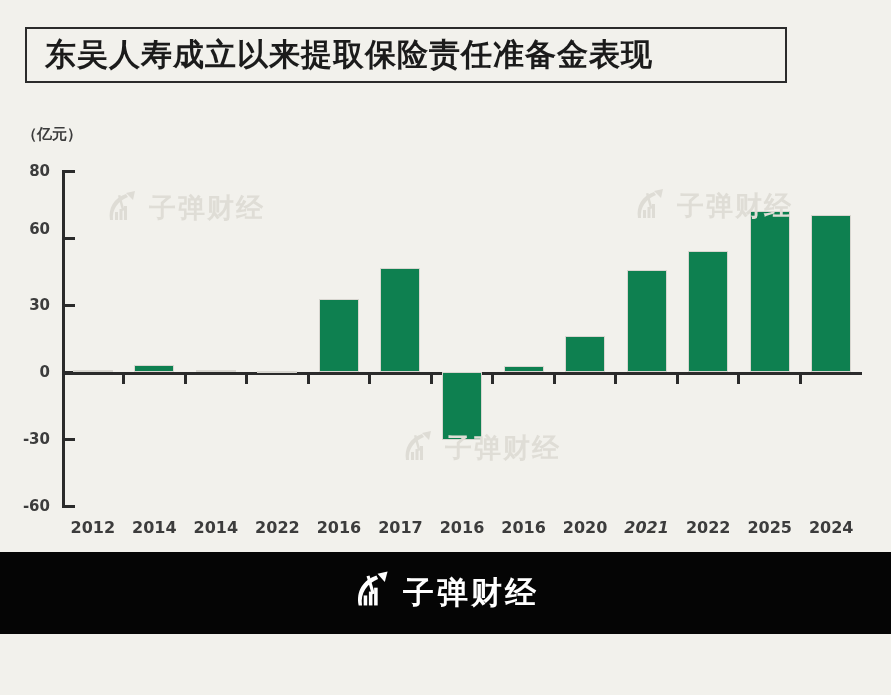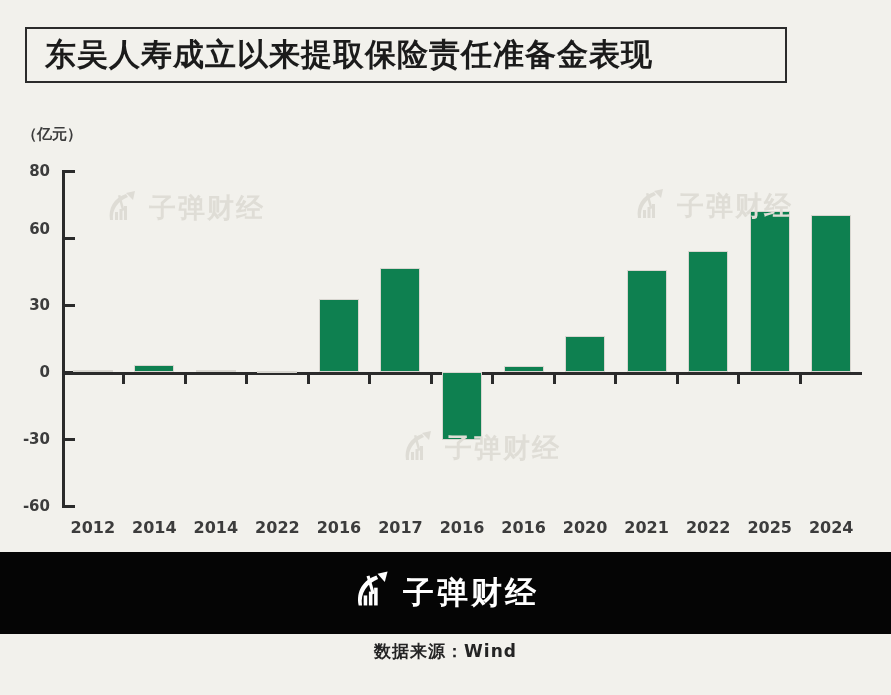--- a/index.html
+++ b/index.html
@@ -198,21 +198,21 @@
   <div class="xlabels" id="xlabels">
       <div class="x-label" style="left: 30.7692px;">2012</div>
       <div class="x-label" style="left: 92.3077px;">2014</div>
       <div class="x-label" style="left: 153.846px;">2014</div>
       <div class="x-label" style="left: 215.385px;">2022</div>
       <div class="x-label" style="left: 276.923px;">2016</div>
       <div class="x-label" style="left: 338.462px;">2017</div>
       <div class="x-label" style="left: 400px;">2016</div>
       <div class="x-label" style="left: 461.538px;">2016</div>
       <div class="x-label" style="left: 523.077px;">2020</div>
-      <div class="x-label" style="left: 584.615px;">2021</div>
+      <div class="x-label" style="left: 584.615px; font-style: italic;">2021</div>
       <div class="x-label" style="left: 646.154px;">2022</div>
       <div class="x-label" style="left: 707.692px;">2025</div>
       <div class="x-label" style="left: 769.231px;">2024</div>
     </div>
 
   <div class="wm wm1">
     <span>
       <svg width="36" height="36" viewBox="0 0 36 36">
         <path d="M6 30 C4 18 10 8 22 4 L24 7 C14 11 8 19 9 30 Z" fill="#dedcd5"></path>
         <rect x="11" y="22" width="3" height="8" fill="#dedcd5"></rect>
@@ -261,15 +261,14 @@
         <rect x="10.5" y="22" width="3.2" height="9" fill="#ffffff"></rect>
         <rect x="15.2" y="18.5" width="3.2" height="12.5" fill="#ffffff"></rect>
         <rect x="19.9" y="15" width="3.2" height="16" fill="#ffffff"></rect>
         <path d="M23 2.5 L32 0.5 L29.5 10 Z" fill="#ffffff"></path>
         <rect x="15.4" y="4" width="2.8" height="17" fill="#ffffff" transform="rotate(-16 16.8 12.5)"></rect>
       </svg>
     </span>
     <span class="flogo-text">子弹财经</span>
   </div>
 
-  <div class="source">数据来源：Wind</div>
 
 </div>
 
 </body></html>

